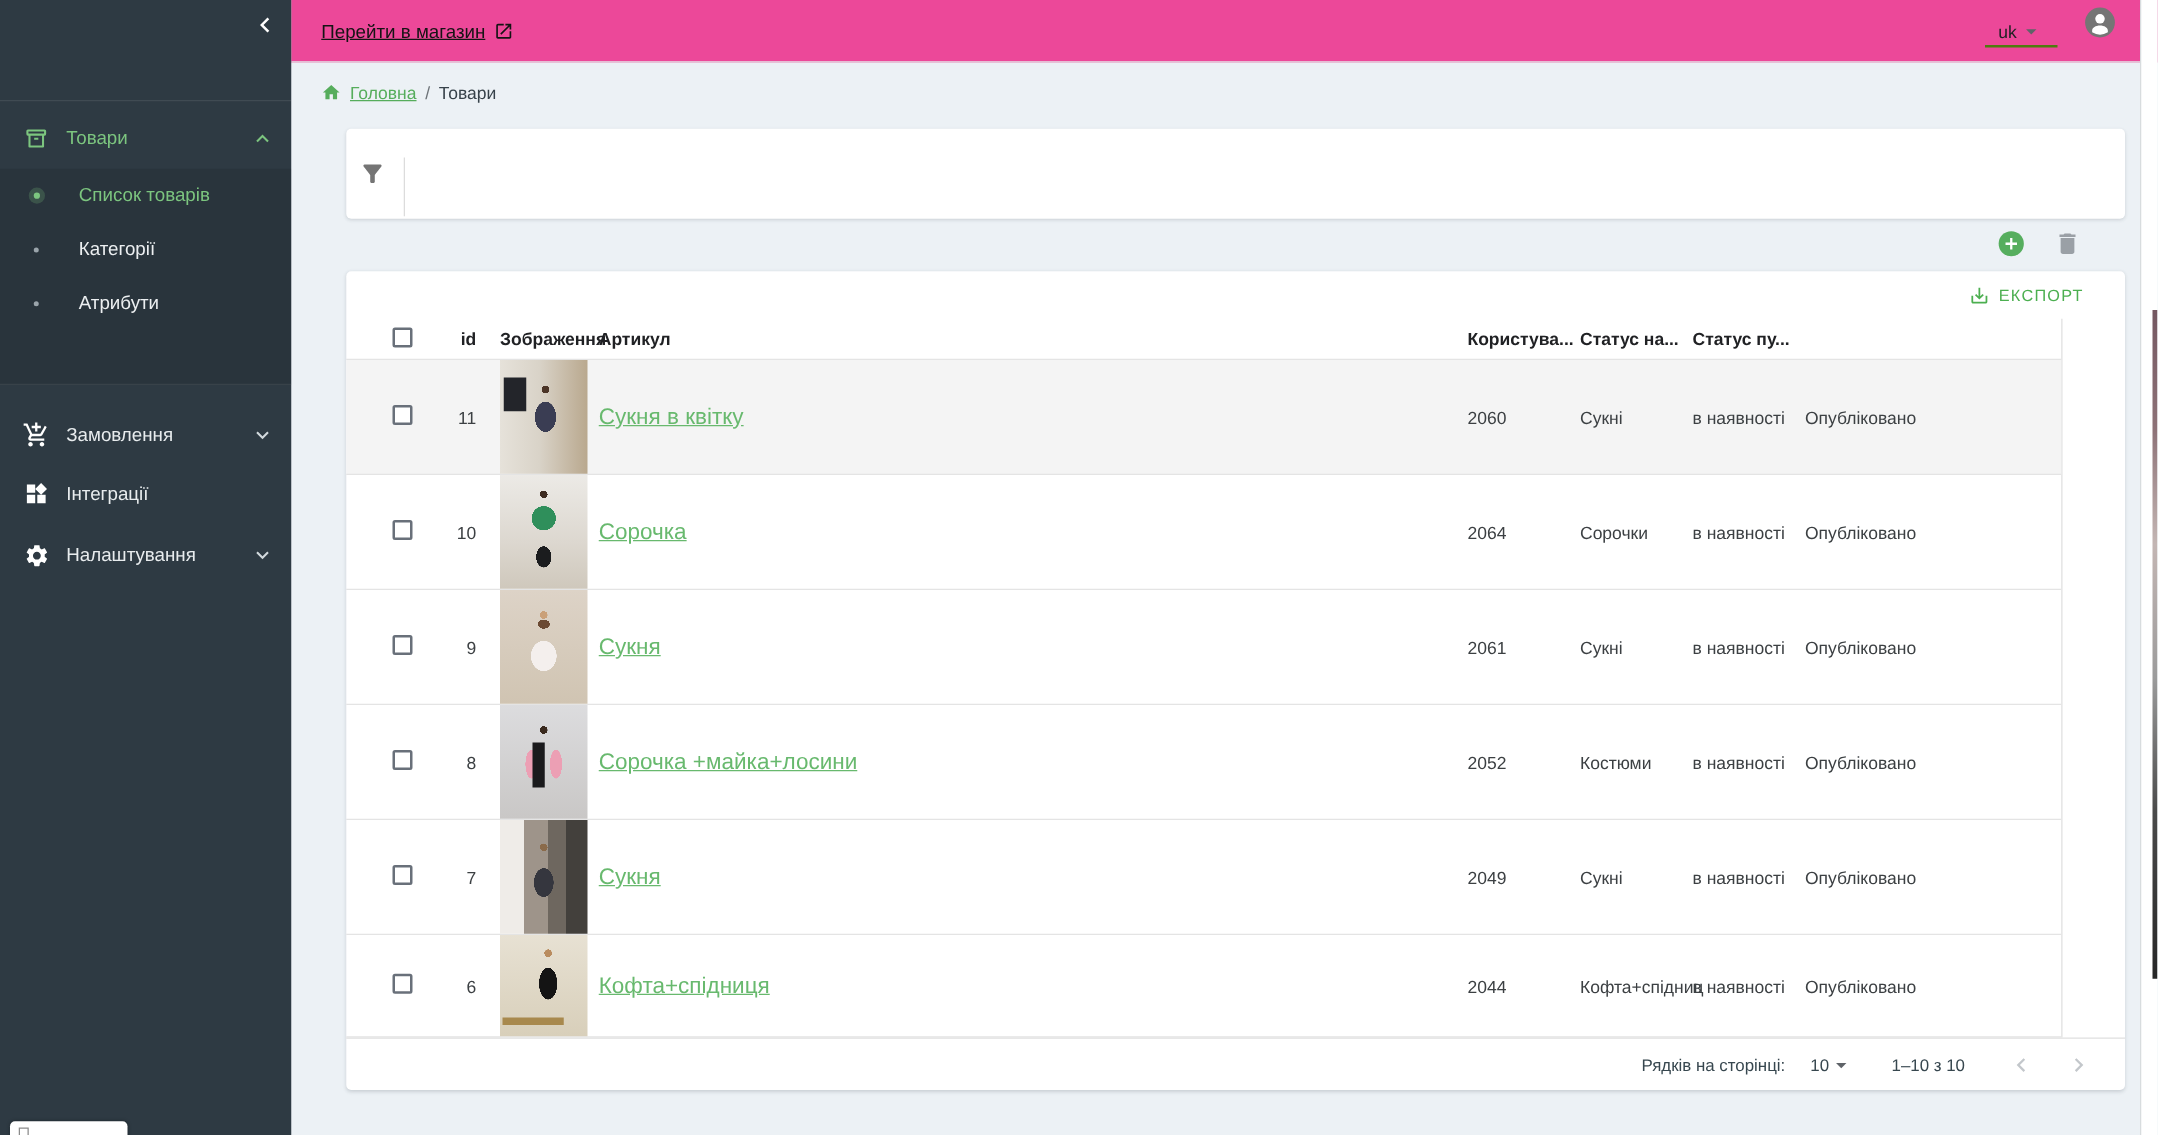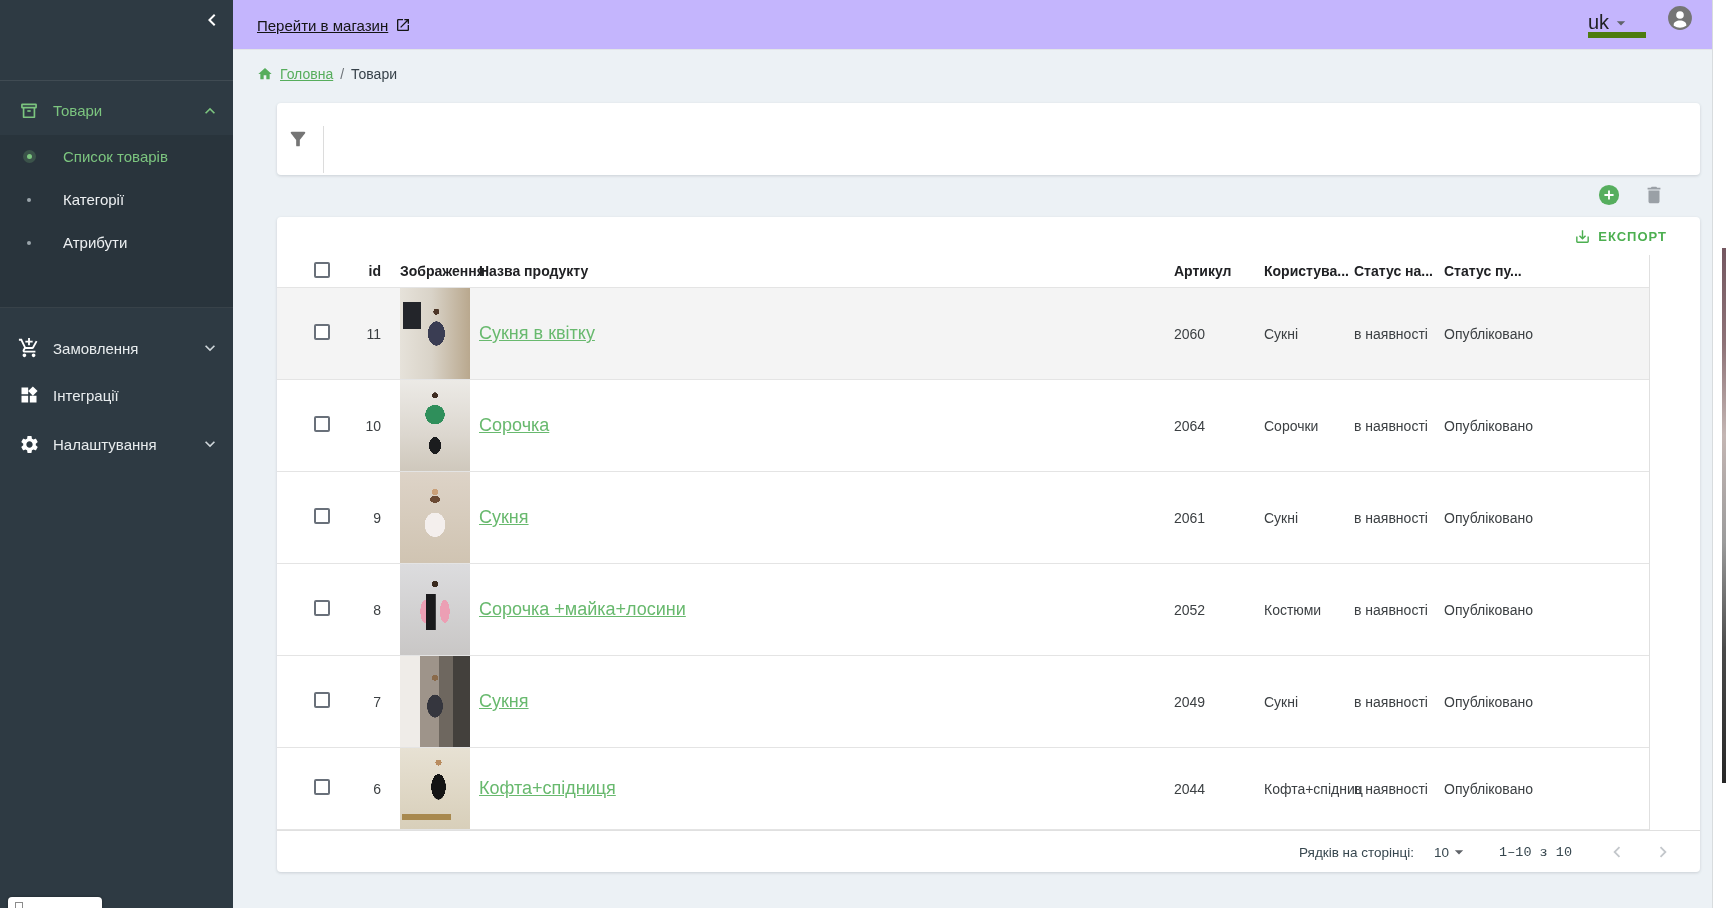--- a/index.html
+++ b/index.html
@@ -49,31 +49,31 @@
   .dot { width:4px; height:4px; border-radius:50%; background:#9aa4ab; }
   .dot-active {
     width:13px; height:13px; border-radius:50%;
     background:rgba(124,197,127,0.22); display:flex; align-items:center; justify-content:center;
   }
   .dot-active::after { content:""; width:5px; height:5px; border-radius:50%; background:#7cc57f; }
 
   
   .topbar {
     position:absolute; left:233px; top:0; width:1493px; height:50px;
-    background:#c4b5fd; border-bottom:1px solid #e2e5e8; z-index:4;
+    background:#ec4899; border-bottom:1px solid #e2e5e8; z-index:4;
   }
   .store-link {
     position:absolute; left:24px; top:0; height:50px;
     display:flex; align-items:center; gap:7px; cursor:pointer;
     font-size:15px; color:#141414; text-decoration:underline;
   }
   .lang-select {
     position:absolute; left:1355px; top:13px; width:58px; height:25px;
-    display:flex; align-items:center; gap:2px;
-    border-bottom:6px solid #4d7c0f; cursor:pointer; font-size:20px; color:#202124;
+    display:flex; align-items:center; justify-content:center; gap:2px;
+    border-bottom:2px solid #4d7c0f; cursor:pointer; font-size:14px; color:#202124;
   }
   .avatar-btn { position:absolute; left:1434px; top:5px; width:26px; height:26px; cursor:pointer; }
 
   
   .right-strip {
     position:absolute; left:1712px; top:0; width:14px; height:908px;
     background:#ffffff; border-left:1px solid #d8dcde; z-index:6;
   }
   .edge-sliver {
     position:absolute; right:0; top:248px; width:4px; height:535px;
@@ -107,21 +107,21 @@
   }
 
   .table-card { left:277px; top:217px; width:1423px; height:655px; }
 
   .export-bar {
     height:38px; display:flex; align-items:center; justify-content:flex-end;
     padding-right:33px;
   }
   .export-btn {
     display:flex; align-items:center; gap:7px; cursor:pointer;
-    color:#4caf50; font-size:13px; font-weight:700; letter-spacing:1px;
+    color:#4caf50; font-size:13px; font-weight:400; letter-spacing:1px;
   }
 
   .grid-zone { width:1373px; border-right:1px solid #e0e0e0; }
   .trow, .thead {
     display:grid;
     grid-template-columns:44px 55px 79px 695px 90px 90px 90px 212px;
     padding-left:24px; align-items:center;
     border-bottom:1px solid #e4e4e4;
   }
   .thead { height:33px; font-size:14px; font-weight:bold; color:#202124; }
@@ -169,21 +169,21 @@
     linear-gradient(#a8894e,#a8894e) 10% 88%/70% 8% no-repeat,
     linear-gradient(180deg,#e7e1d3 0%,#d8cfba 100%); }
 
   .pagination {
     height:43px; border-top:1px solid #e0e0e0;
     display:flex; align-items:center; justify-content:flex-end;
     padding-right:26px; font-size:13.5px; color:#37474f;
   }
   .pp-label { margin-right:20px; }
   .pp-select { display:flex; align-items:center; cursor:pointer; margin-right:30px; }
-  .pp-range { margin-right:34px;font-family:Liberation Mono, monospace; }
+  .pp-range { margin-right:34px; }
   .pp-nav { display:flex; align-items:center; gap:24px; color:#c3c7cb; }
   .pp-nav .nav-btn { width:22px; height:22px; cursor:pointer; }
 
   
   .corner-tip {
     position:absolute; left:8px; top:897px; width:94px; height:18px;
     background:#fff; border-radius:4px 4px 0 0; box-shadow:0 0 3px rgba(0,0,0,0.35);
     display:flex; align-items:center; z-index:9;
   }
   .corner-tip .tip-ico { width:8px; height:8px; border:1px solid #8b8b8b; margin-left:7px; }
@@ -357,21 +357,20 @@
       </span>
       <span>ЕКСПОРТ</span>
     </div>
   </div>
 
   <div class="grid-zone">
     <div class="thead">
       <div><span class="cb"></span></div>
       <div class="c-id">id</div>
       <div>Зображення</div>
-      <div>Назва продукту</div>
       <div>Артикул</div>
       <div>Користува...</div>
       <div>Статус на...</div>
       <div>Статус пу...</div>
     </div>
 
     <div class="trow hl">
       <div><span class="cb"></span></div>
       <div class="c-id">11</div>
       <div class="c-img">

